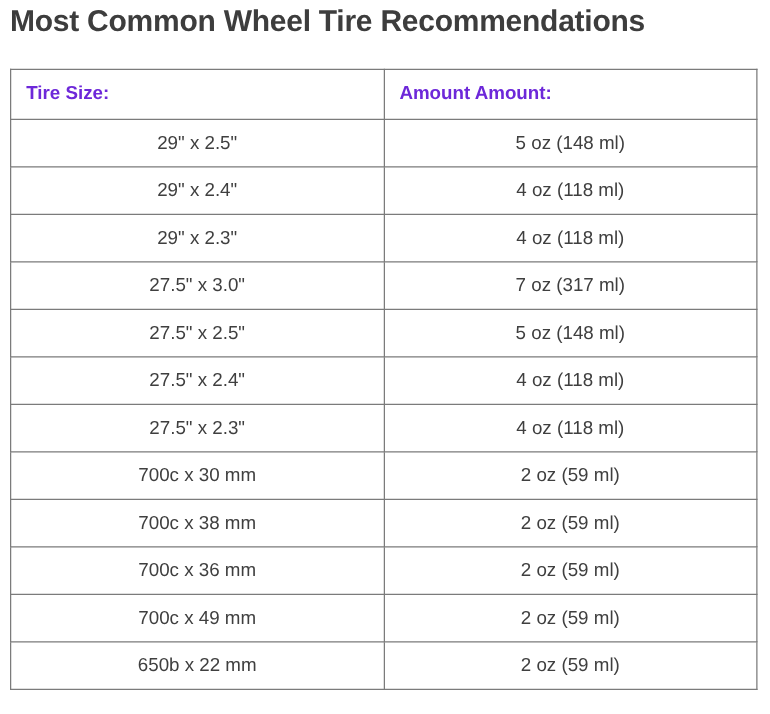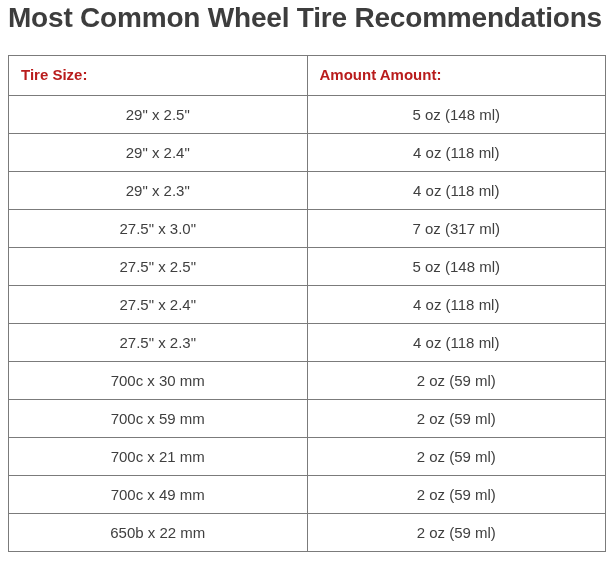--- a/index.html
+++ b/index.html
@@ -14,21 +14,21 @@
   .page {
     width: 616px;
     height: 571px;
     box-sizing: border-box;
     padding: 0 8px;
     overflow: hidden;
   }
   .page-title {
     margin: 0;
     padding-top: 4px;
-    font-size: 28px;
+    font-size: 24px;
     line-height: 28px;
     font-weight: 800;
     letter-spacing: -0.2px;
     color: #3d3d3d;
     font-family: "Liberation Sans", "DejaVu Sans", sans-serif;
   }
   table.recs {
     border-collapse: collapse;
     table-layout: fixed;
     width: 598px;
@@ -39,21 +39,21 @@
   table.recs td {
     border: 1px solid #7b7b7b;
     font-size: 15px;
     color: #3f3f3f;
     background: #ffffff;
     box-sizing: border-box;
   }
   table.recs th {
     text-align: left;
     font-weight: 700;
-    color: #b91c1c;
+    color: #6d28d9;
     padding: 11px 12px 12px 12px;
     line-height: 16px;
   }
   table.recs td {
     text-align: center;
     font-weight: 400;
     padding: 10px 12px;
     line-height: 17px;
   }
   table.recs col { width: 50%; }
@@ -102,25 +102,25 @@
       </tr>
       <tr>
         <td>27.5" x 2.3"</td>
         <td>4 oz (118 ml)</td>
       </tr>
       <tr>
         <td>700c x 30 mm</td>
         <td>2 oz (59 ml)</td>
       </tr>
       <tr>
-        <td>700c x 59 mm</td>
+        <td>700c x 38 mm</td>
         <td>2 oz (59 ml)</td>
       </tr>
       <tr>
-        <td>700c x 21 mm</td>
+        <td>700c x 36 mm</td>
         <td>2 oz (59 ml)</td>
       </tr>
       <tr>
         <td>700c x 49 mm</td>
         <td>2 oz (59 ml)</td>
       </tr>
       <tr>
         <td>650b x 22 mm</td>
         <td>2 oz (59 ml)</td>
       </tr>

